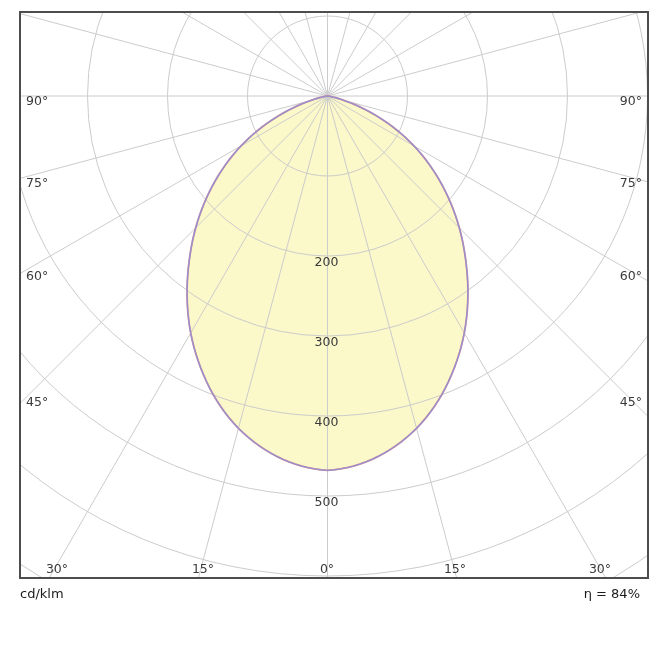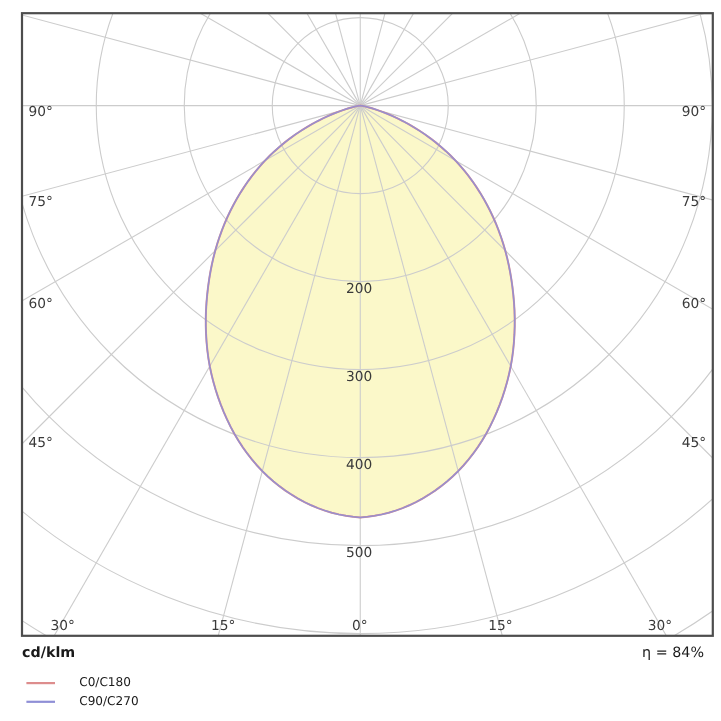--- a/index.html
+++ b/index.html
@@ -5,21 +5,21 @@
   html,body{margin:0;padding:0;background:#ffffff;}
   .canvas{
     position:relative;width:655px;height:655px;background:#ffffff;
     font-family:"DejaVu Sans","Liberation Sans",sans-serif;overflow:hidden;
   }
   .chart-svg{position:absolute;left:0;top:0;}
   .footer-row{
     position:absolute;left:20px;top:586px;width:620px;height:16px;
     display:flex;justify-content:space-between;align-items:baseline;
   }
-  .unit-label{font-size:13px;color:#1a1a1a;font-weight:bold;}
+  .unit-label{font-size:13px;color:#1a1a1a;}
   .efficiency-label{font-size:13px;color:#1a1a1a;}
   .legend{position:absolute;left:24px;top:612px;}
   .legend-row{display:flex;align-items:center;height:17px;}
   .legend-swatch{display:inline-block;width:26px;height:0;border-top-width:2px;border-top-style:solid;margin-right:22px;}
   .legend-label{font-size:11px;color:#1a1a1a;}
 </style>
 </head>
 <body>
 
 <div class="canvas">
@@ -86,24 +86,14 @@
       <text x="327" y="573" text-anchor="middle" fill="#3a3a3a" font-size="12.5" font-family="&quot;DejaVu Sans&quot;,&quot;Liberation Sans&quot;,sans-serif">0°</text>
       <text x="455" y="573" text-anchor="middle" fill="#3a3a3a" font-size="12.5" font-family="&quot;DejaVu Sans&quot;,&quot;Liberation Sans&quot;,sans-serif">15°</text>
       <text x="600" y="573" text-anchor="middle" fill="#3a3a3a" font-size="12.5" font-family="&quot;DejaVu Sans&quot;,&quot;Liberation Sans&quot;,sans-serif">30°</text>
     </svg>
 
   <div class="footer-row">
     <span class="unit-label">cd/klm</span>
     <span class="efficiency-label">η = 84%</span>
   </div>
 
-  <div class="legend">
-    <div class="legend-row">
-      <span class="legend-swatch" id="swatch-0" style="border-top-color: rgb(221, 141, 141);"></span>
-      <span class="legend-label">C0/C180</span>
-    </div>
-    <div class="legend-row">
-      <span class="legend-swatch" id="swatch-1" style="border-top-color: rgb(143, 143, 214);"></span>
-      <span class="legend-label">C90/C270</span>
-    </div>
-  </div>
 
 </div>
 
 </body></html>

